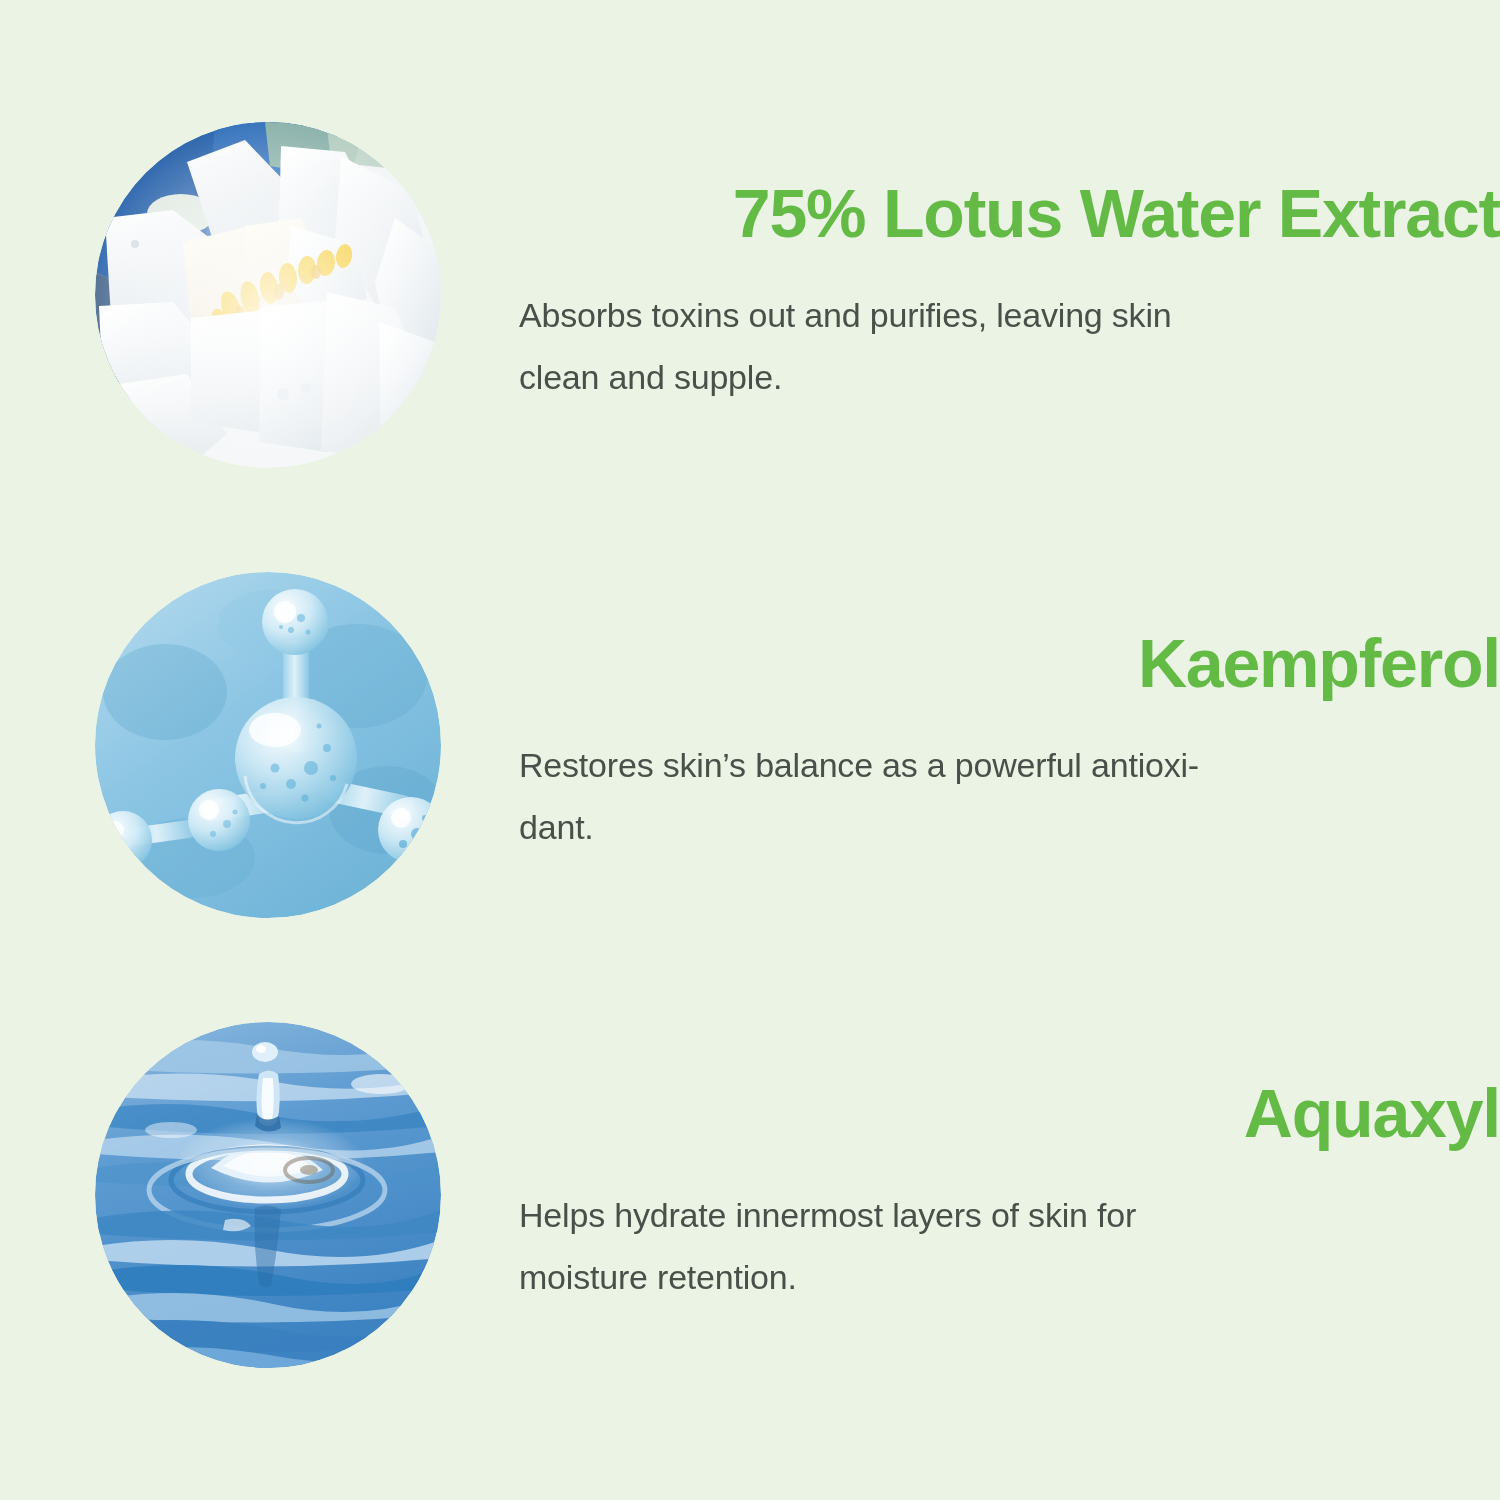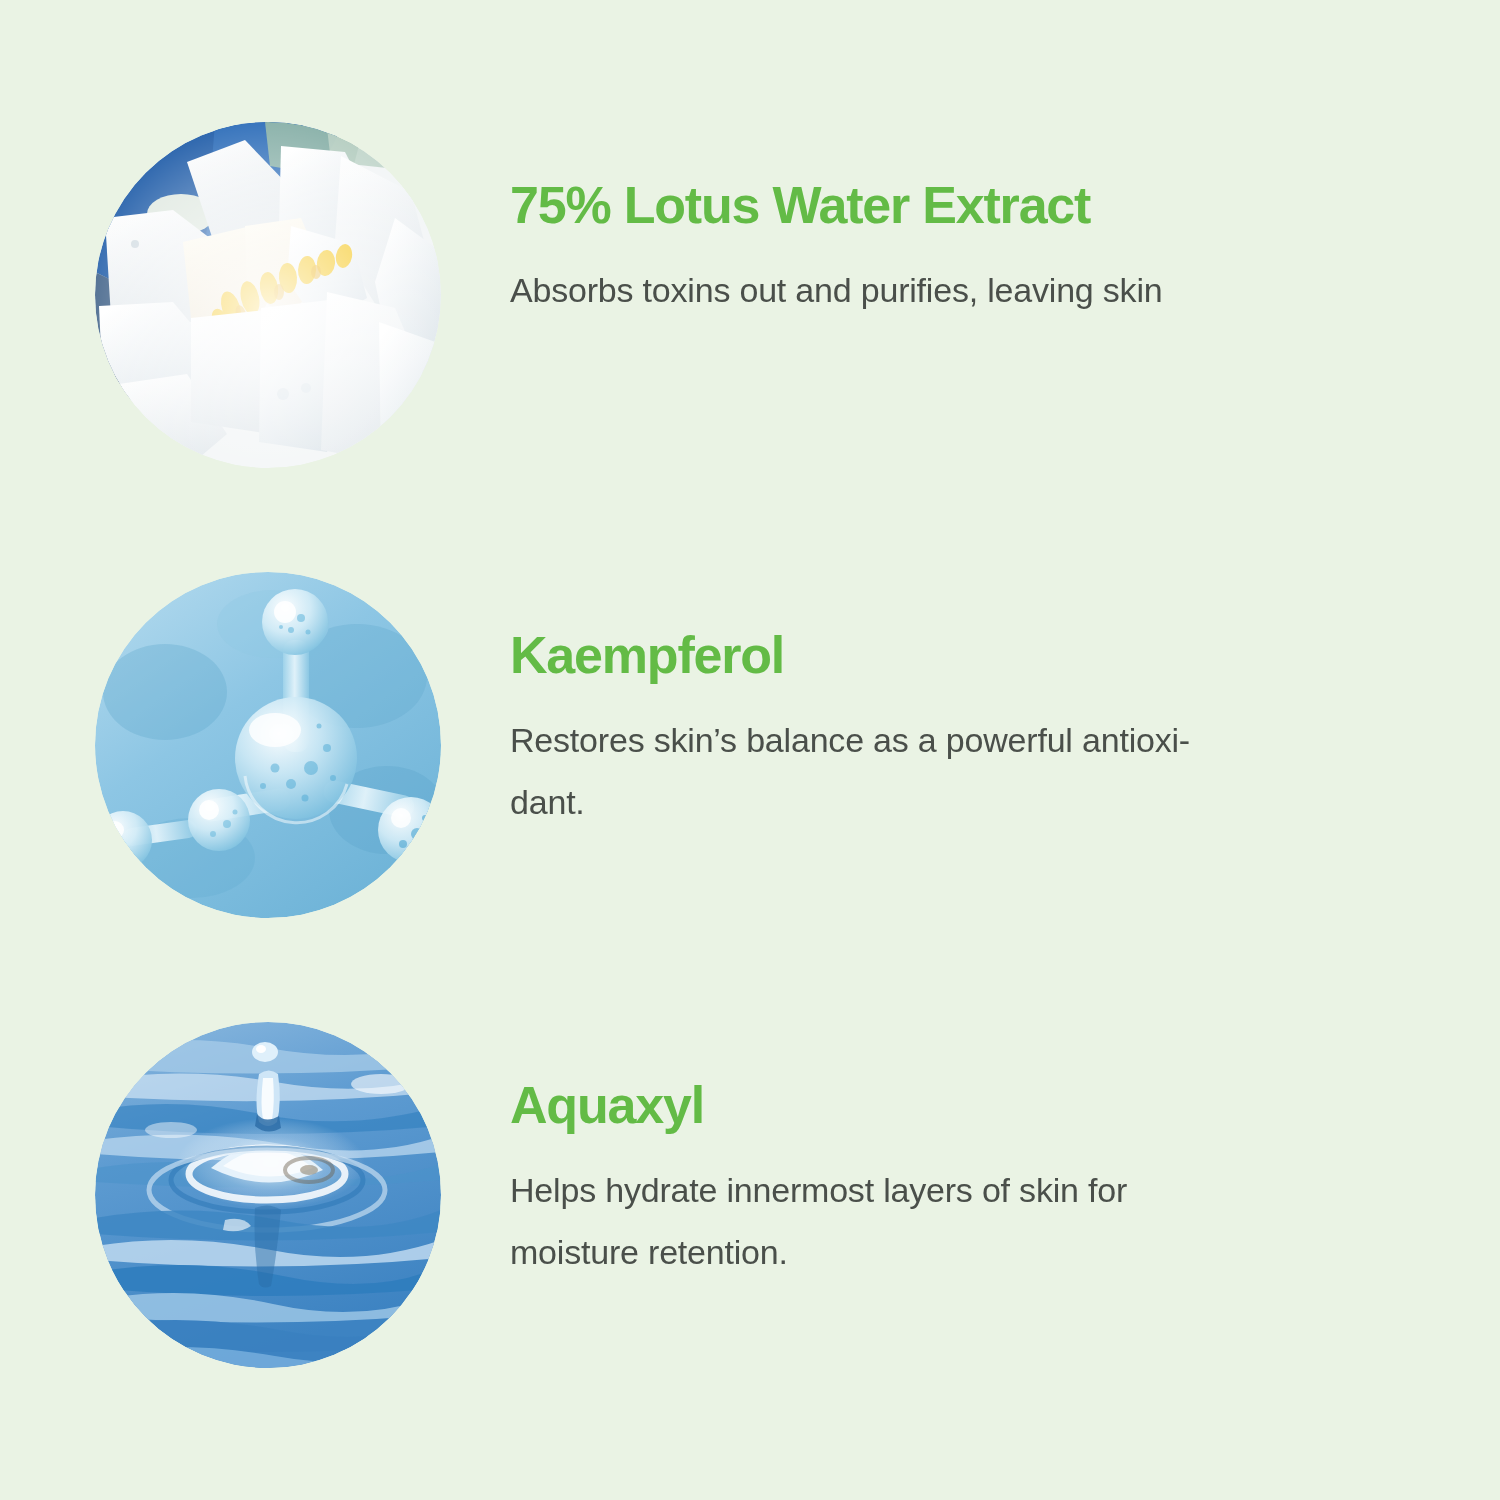--- a/index.html
+++ b/index.html
@@ -46,32 +46,33 @@
   }
 
   .text-col {
     margin-left: 69px;
     padding-top: 0px;
     flex: 1 1 auto;
   }
   .feature-title {
     margin: 0;
     color: #63bb46;
-    font-size: 52px;
+    font-size: 68px;
     font-weight: bold;
     line-height: 1.0;
     letter-spacing: -1.2px;
     white-space: nowrap;
+    text-align: right;
   }
   #row-0 .text-col { padding-top: 57px; }
   #row-1 .text-col { padding-top: 57px; }
   #row-2 .text-col { padding-top: 57px; }
 
   .feature-desc {
-    margin: 0;
+    margin: 9px;
     padding-top: 28px;
     color: #4a4f4a;
     font-size: 34px;
     font-weight: 400;
     line-height: 62px;
     letter-spacing: -0.2px;
     max-width: 800px;
   }
   .feature-desc .line {
     display: block;
@@ -159,20 +160,21 @@
           <circle cx="211" cy="266" r="5" fill="#dfe7ec" opacity="0.95"></circle>
           <circle cx="40" cy="122" r="4" fill="#cfd9e0" opacity="0.9"></circle>
           <rect x="0" y="0" width="346" height="346" fill="url(#lotusGlow)"></rect>
         </g>
       </svg>
     </div>
     <div class="text-col">
       <h2 class="feature-title">75% Lotus Water Extract</h2>
       <p class="feature-desc">
         <span class="line">Absorbs toxins out and purifies, leaving skin</span>
+        <span class="line">clean and supple.</span>
       </p>
     </div>
   </div>
 
   <div class="feature-row" id="row-2">
     <div class="media-circle">
       <svg viewBox="0 0 346 346" xmlns="http://www.w3.org/2000/svg" aria-hidden="true">
         <defs>
           <clipPath id="clipWater">
               <circle cx="173" cy="173" r="173"></circle>

